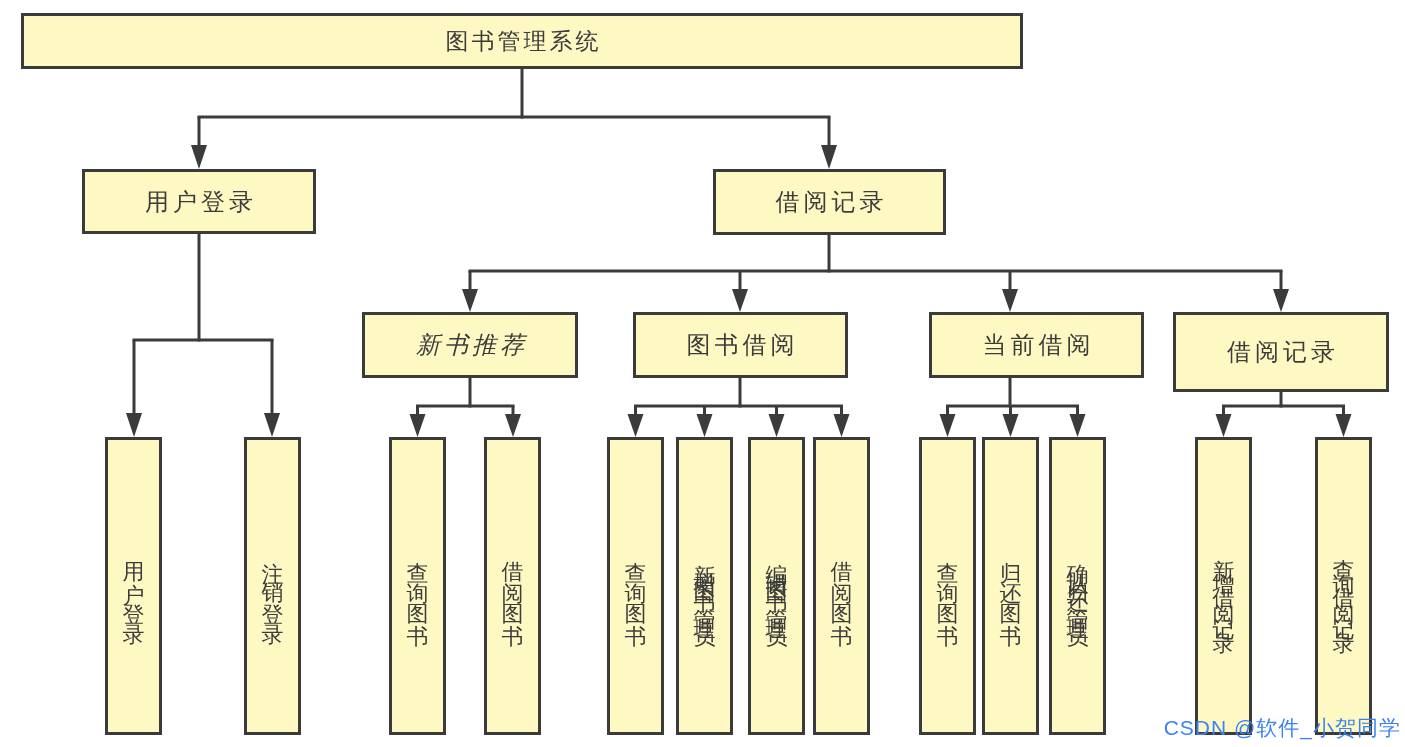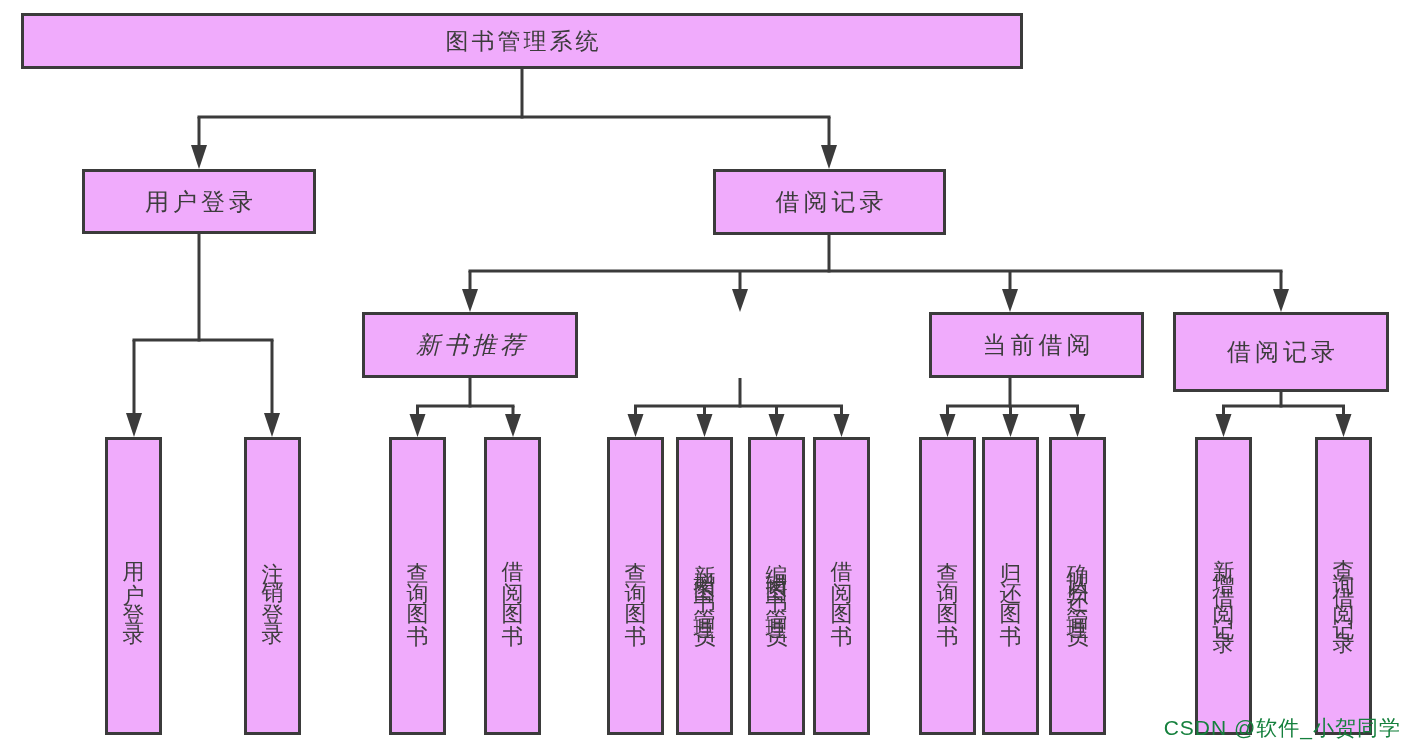--- a/index.html
+++ b/index.html
@@ -2,35 +2,35 @@
 <html><head>
 <meta charset="utf-8">
 <style>
   html,body{margin:0;padding:0;background:#fff;}
   .stage{
     position:relative;width:1405px;height:747px;background:#ffffff;
     font-family:"Liberation Sans",sans-serif;overflow:hidden;
   }
   .connectors{position:absolute;left:0;top:0;width:1405px;height:747px;z-index:1;}
   .node{
-    position:absolute;box-sizing:border-box;border:3px solid #3b3b3b;background:#f0abfc;
+    position:absolute;box-sizing:border-box;border:3px solid #3b3b3b;background:#fef9c3;
     display:grid;place-items:center;color:#3c3c3c;z-index:2;
   }
   .hnode{font-size:24px;letter-spacing:4px;text-indent:4px;}
   .title{font-size:23px;letter-spacing:3px;text-indent:3px;}
   .vnode{
     writing-mode:vertical-rl;text-orientation:mixed;
     font-size:22px;width:57px;top:437px;height:298px;
   }
   .ls4{letter-spacing:21px;}
   .ls6{letter-spacing:15px;}
   .ls9{letter-spacing:9px;}
   .watermark{
     position:absolute;right:4px;bottom:5px;z-index:3;
-    font-size:21px;color:#15803d;letter-spacing:1px;
+    font-size:21px;color:#3b82f6;letter-spacing:1px;
   }
   line{stroke:#3b3b3b;stroke-width:3;}
   polygon{fill:#3b3b3b;}
 </style>
 </head>
 <body>
 
 <div class="stage">
 
   <svg class="connectors" viewBox="0 0 1405 747" xmlns="http://www.w3.org/2000/svg">
@@ -116,20 +116,23 @@
   <div class="node hnode" style="left:82px;top:169px;width:234px;height:65px;">
     <span>用户登录</span>
   </div>
   <div class="node hnode" style="left:713px;top:169px;width:233px;height:66px;">
     <span>借阅记录</span>
   </div>
 
   <div class="node hnode" style="left:362px;top:312px;width:216px;height:66px;font-style:italic;">
     <span>新书推荐</span>
   </div>
+  <div class="node hnode" style="left:633px;top:312px;width:215px;height:66px;">
+    <span>图书借阅</span>
+  </div>
   <div class="node hnode" style="left:903px;top:312px;width:215px;height:66px;margin-left:26px;">
     <span>当前借阅</span>
   </div>
   <div class="node hnode" style="left:1173px;top:312px;width:216px;height:80px;">
     <span>借阅记录</span>
   </div>
 
   <div class="node vnode ls4" style="left:105px;">
     <span>用户登录</span>
   </div>

